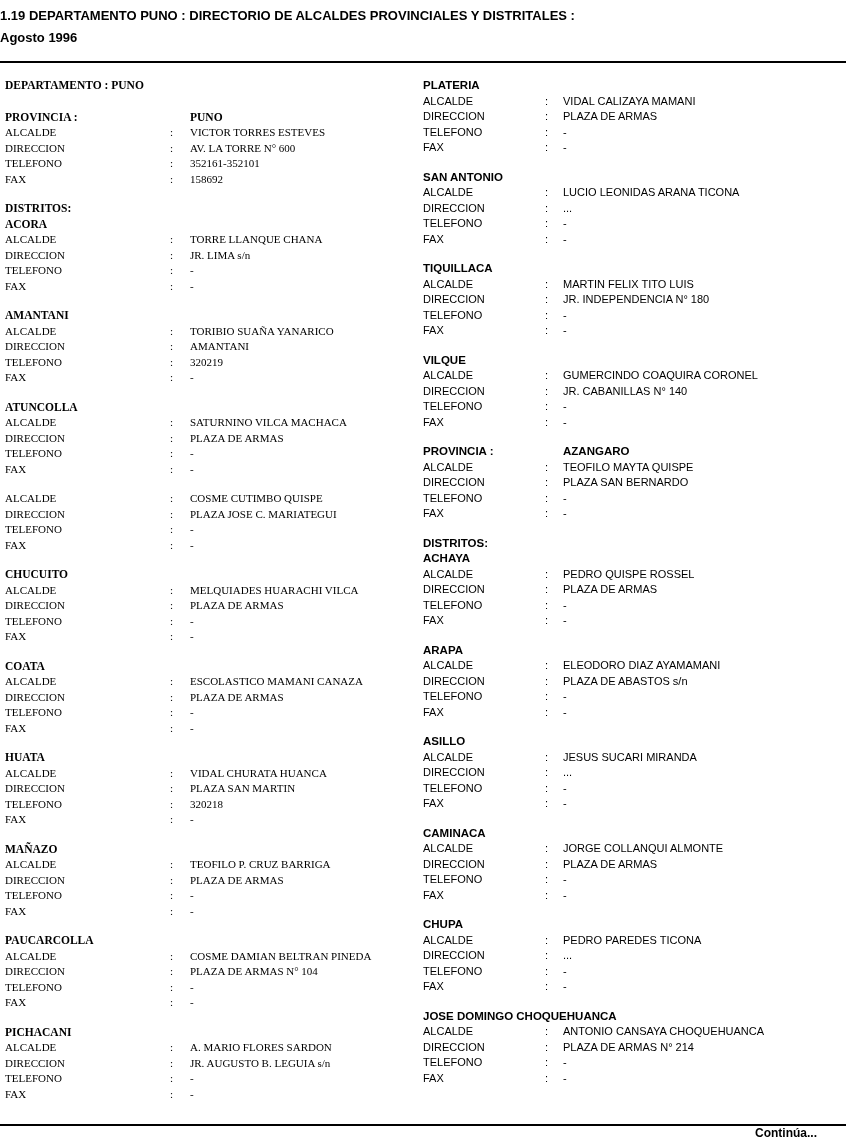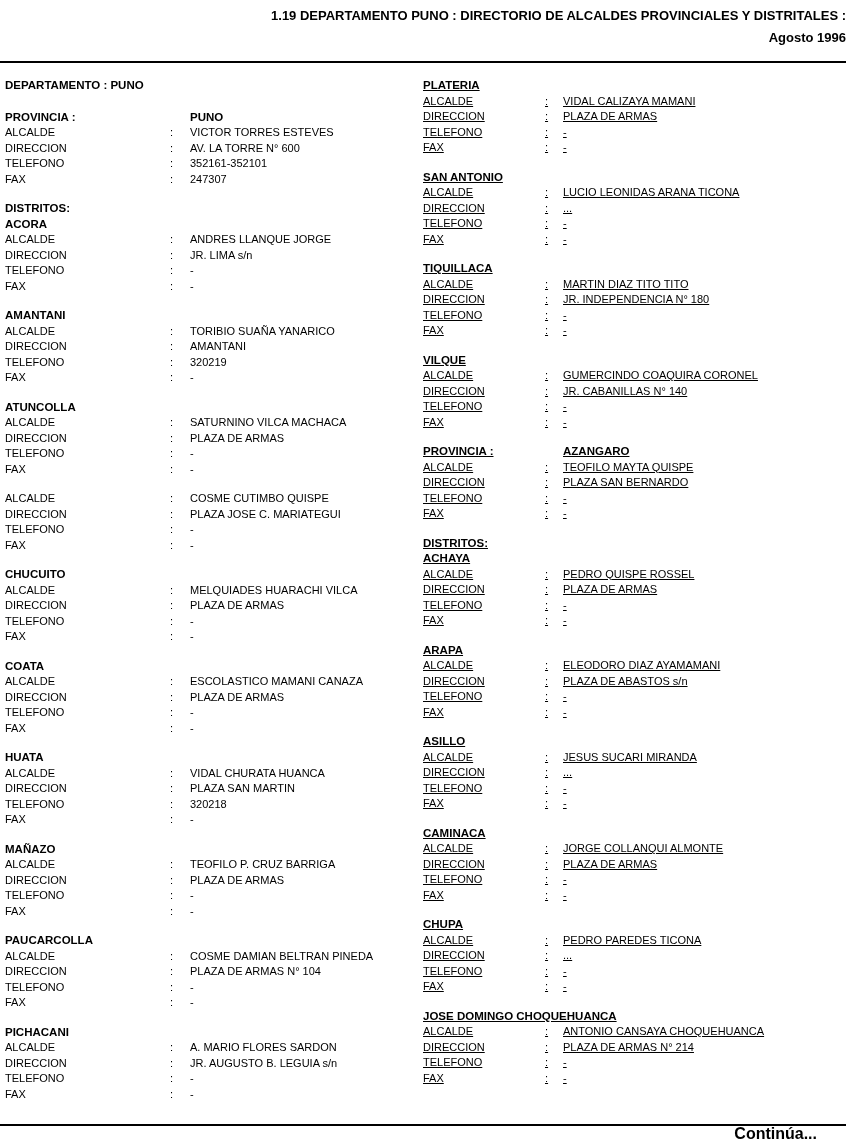--- a/index.html
+++ b/index.html
@@ -3,44 +3,44 @@
 <meta charset="utf-8">
 <style>
   * { margin: 0; padding: 0; box-sizing: border-box; }
   html, body {
     width: 846px; height: 1141px;
     background: #ffffff; color: #000000;
     font-family: "Liberation Sans", sans-serif;
     font-size: 11px; line-height: 15.5px;
     overflow: hidden; position: relative;
   }
-  .title { text-align: right; font-weight: bold; font-size: 13px; line-height: 22px; }
+  .title { text-align: left; font-weight: bold; font-size: 13px; line-height: 22px; }
   .title-1 { padding-top: 5px; }
   .rule { position: absolute; left: 0; width: 846px; border-top: 2px solid #000; }
   .top-rule { top: 61px; }
   .bottom-rule { top: 1124px; }
   .main {
     position: absolute; top: 64px; left: 0; width: 846px; height: 1060px;
     padding: 14px 0 0 5px; display: flex;
   }
   .col { flex: none; }
-  .col-left  { width: 418px; }
-  .col-right { width: 423px; text-decoration: underline; }
+  .col-left  { width: 418px; font-family: Liberation Serif, serif; }
+  .col-right { width: 423px; }
   .frow { display: grid; }
   .col-left  .frow { grid-template-columns: 165px 20px 1fr; }
   .col-right .frow { grid-template-columns: 122px 18px 1fr; }
   .block { margin-bottom: 14px; }
   .section-heading, .district-name, .dept-line, .province-label, .province-name {
     font-weight: bold; font-size: 11.5px;
   }
   .dept-line { margin-bottom: 16px; }
   .section-heading { margin-bottom: 0; }
   .continua {
     position: absolute; top: 1126px; right: 29px;
-    font-weight: bold; font-size: 16px;
+    font-weight: bold; font-size: 12px;
   }
 </style>
 </head>
 <body>
 
 <div class="title title-1">1.19  DEPARTAMENTO PUNO : DIRECTORIO DE ALCALDES PROVINCIALES Y DISTRITALES :</div>
 <div class="title title-2">Agosto 1996</div>
 
 <div class="rule top-rule"></div>
 
@@ -64,30 +64,30 @@
           <span class="fvalue">AV. LA TORRE N° 600</span>
         </div>
         <div class="frow">
           <span class="flabel">TELEFONO</span>
           <span class="fcolon">:</span>
           <span class="fvalue">352161-352101</span>
         </div>
         <div class="frow">
           <span class="flabel">FAX</span>
           <span class="fcolon">:</span>
-          <span class="fvalue">247307</span>
+          <span class="fvalue">158692</span>
         </div>
       </div>
       <div class="section-heading">DISTRITOS:</div>
       <div class="block">
         <div class="district-name">ACORA</div>
         <div class="frow">
           <span class="flabel">ALCALDE</span>
           <span class="fcolon">:</span>
-          <span class="fvalue">ANDRES LLANQUE JORGE</span>
+          <span class="fvalue">TORRE LLANQUE CHANA</span>
         </div>
         <div class="frow">
           <span class="flabel">DIRECCION</span>
           <span class="fcolon">:</span>
           <span class="fvalue">JR. LIMA s/n</span>
         </div>
         <div class="frow">
           <span class="flabel">TELEFONO</span>
           <span class="fcolon">:</span>
           <span class="fvalue">-</span>
@@ -350,21 +350,21 @@
           <span class="flabel">FAX</span>
           <span class="fcolon">:</span>
           <span class="fvalue">-</span>
         </div>
       </div>
       <div class="block">
         <div class="district-name">TIQUILLACA</div>
         <div class="frow">
           <span class="flabel">ALCALDE</span>
           <span class="fcolon">:</span>
-          <span class="fvalue">MARTIN DIAZ TITO TITO</span>
+          <span class="fvalue">MARTIN FELIX TITO LUIS</span>
         </div>
         <div class="frow">
           <span class="flabel">DIRECCION</span>
           <span class="fcolon">:</span>
           <span class="fvalue">JR. INDEPENDENCIA N° 180</span>
         </div>
         <div class="frow">
           <span class="flabel">TELEFONO</span>
           <span class="fcolon">:</span>
           <span class="fvalue">-</span>

